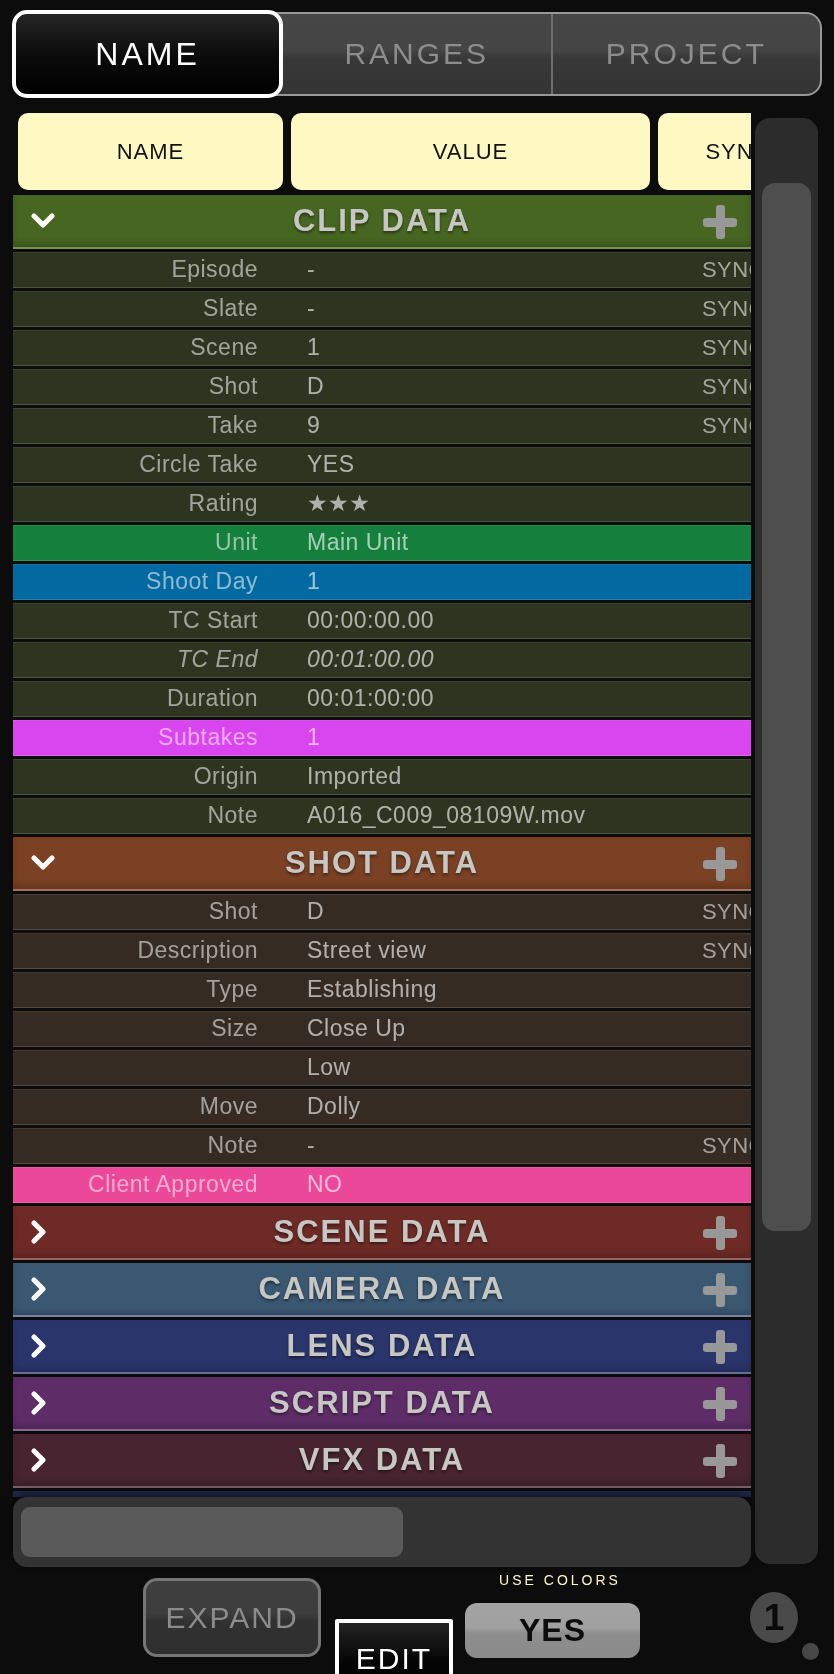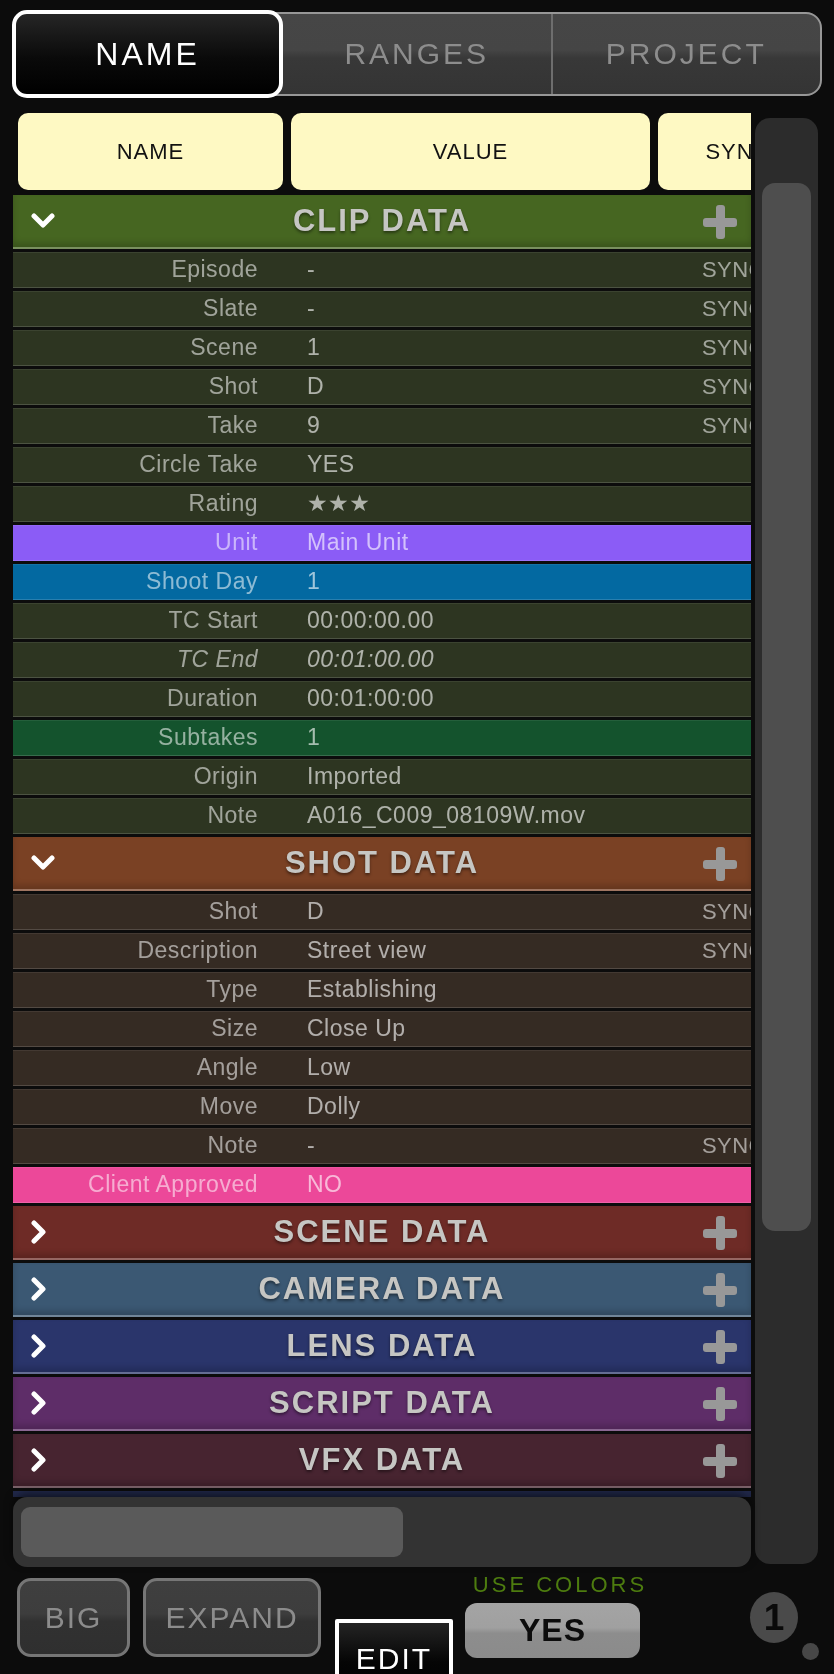--- a/index.html
+++ b/index.html
@@ -89,21 +89,21 @@
   }
   .btn.big{left:17px;width:113px;}
   .btn.expand{left:143px;width:178px;}
   .btn.edit{
     left:335px;width:118px;border:4px solid #ffffff;border-radius:2px;color:#ffffff;
     background:linear-gradient(180deg,#242424 0%,#050505 55%,#000 100%);
     margin-top:41px;
   }
   .use-colors-label{
     position:absolute;left:440px;top:1572px;width:240px;text-align:center;
-    font-size:22px;letter-spacing:3px;color:#4d7c0f;
+    font-size:14px;letter-spacing:3px;color:#fef9c3;
   }
   .btn.yes{
     top:1603px;left:465px;width:175px;height:55px;border-radius:12px;
     background:linear-gradient(180deg,#a4a4a4 0%,#a0a0a0 45%,#8d8d8d 55%,#8b8b8b 100%);
     color:#0c0c0c;font-size:32px;font-weight:700;letter-spacing:1px;
   }
   .page-badge{
     position:absolute;left:750px;top:1592px;width:48px;height:51px;border-radius:50%;
     background:#4a4a4a;display:flex;align-items:center;justify-content:center;
     color:#0a0a0a;font-size:37px;font-weight:800;
@@ -174,21 +174,21 @@
     <span class="value">YES</span>
 
   </div>
 
   <div class="row" style="background: rgb(45, 53, 33);">
     <span class="name">Rating</span>
     <span class="value">★★★</span>
 
   </div>
 
-  <div class="row" style="background: #8b5cf6;">
+  <div class="row" style="background: #15803d;">
     <span class="name">Unit</span>
     <span class="value">Main Unit</span>
 
   </div>
 
   <div class="row" style="background: #0369a1;">
     <span class="name">Shoot Day</span>
     <span class="value">1</span>
 
   </div>
@@ -204,21 +204,21 @@
     <span class="value">00:01:00.00</span>
 
   </div>
 
   <div class="row" style="background: rgb(45, 53, 33);">
     <span class="name">Duration</span>
     <span class="value">00:01:00:00</span>
 
   </div>
 
-  <div class="row" style="background: #14532d; padding-left: 38px;">
+  <div class="row" style="background: #d946ef; padding-left: 38px;">
     <span class="name">Subtakes</span>
     <span class="value">1</span>
 
   </div>
 
   <div class="row" style="background: rgb(45, 53, 33);">
     <span class="name">Origin</span>
     <span class="value">Imported</span>
 
   </div>
@@ -258,21 +258,20 @@
 
   </div>
 
   <div class="row" style="background: rgb(53, 43, 35);">
     <span class="name">Size</span>
     <span class="value">Close Up</span>
 
   </div>
 
   <div class="row" style="background: rgb(53, 43, 35);">
-    <span class="name">Angle</span>
     <span class="value">Low</span>
 
   </div>
 
   <div class="row" style="background: rgb(53, 43, 35);">
     <span class="name">Move</span>
     <span class="value">Dolly</span>
 
   </div>
 
@@ -352,21 +351,20 @@
 </div>
 
   <div class="sb-track">
     <div class="sb-thumb"></div>
   </div>
 
   <div class="bottom-panel">
     <div class="bottom-input"></div>
   </div>
 
-  <div class="btn ghost big">BIG</div>
   <div class="btn ghost expand">EXPAND</div>
   <div class="btn edit">EDIT</div>
   <div class="use-colors-label">USE COLORS</div>
   <div class="btn yes">YES</div>
   <div class="page-badge">1</div>
   <div class="page-badge-dot"></div>
 
 </div>
 
 </body></html>

